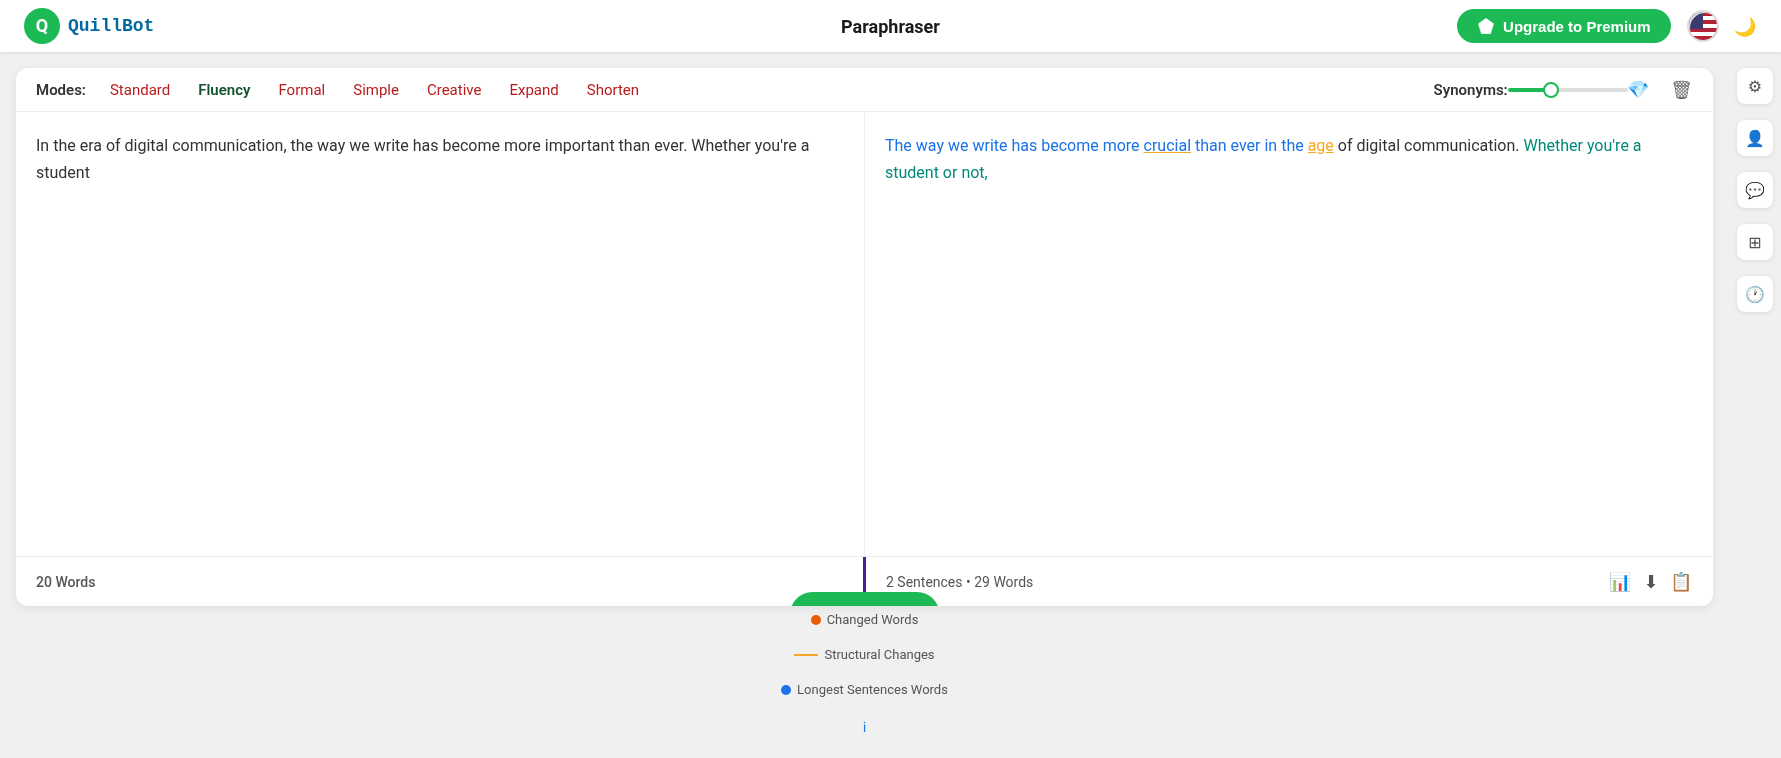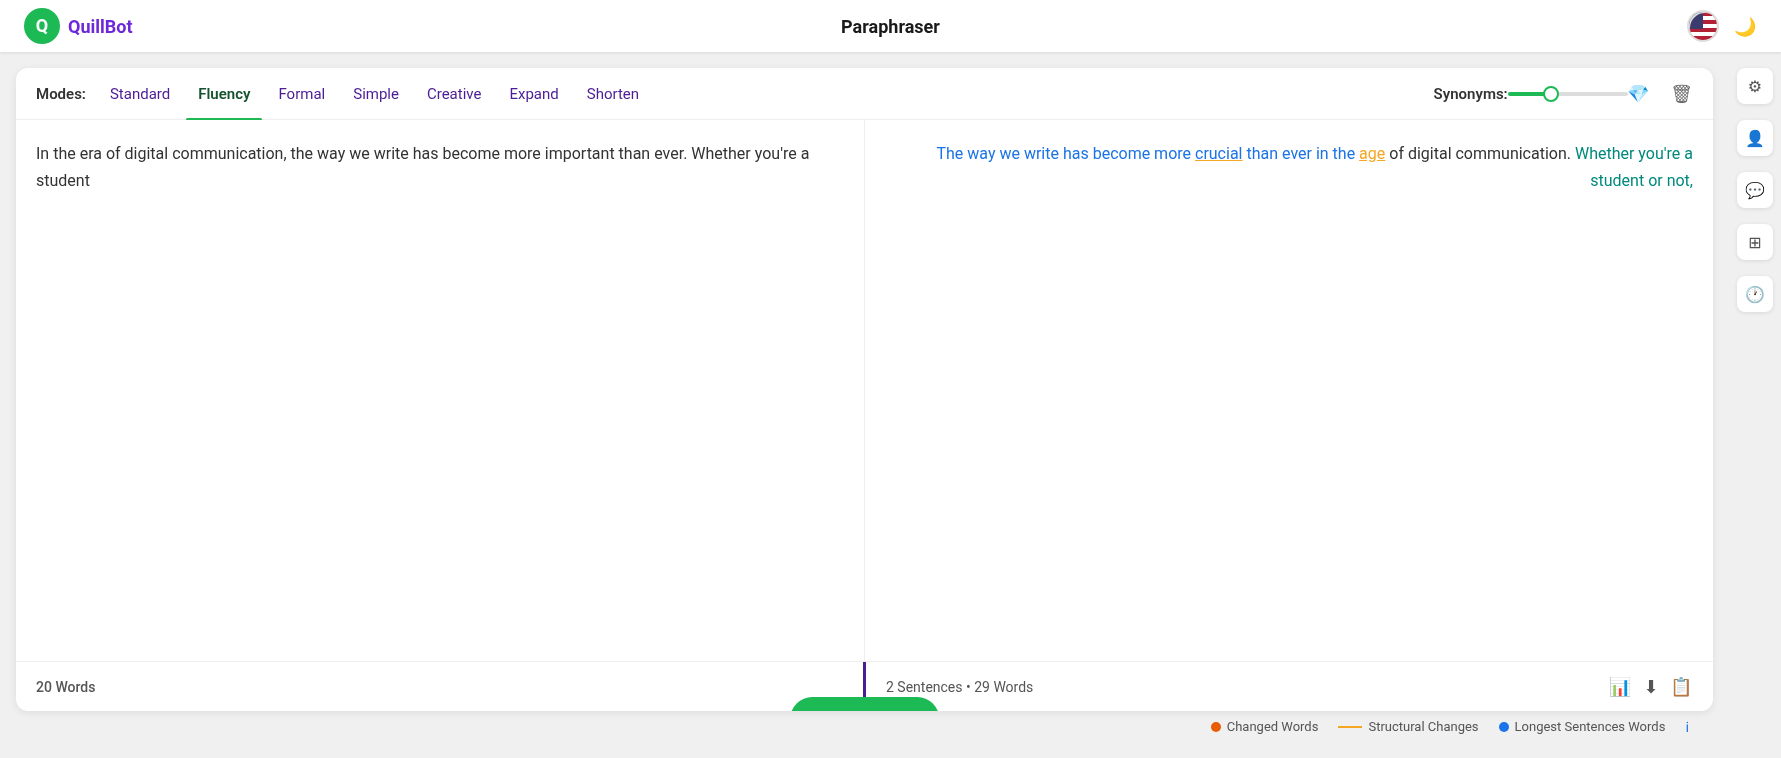--- a/index.html
+++ b/index.html
@@ -29,21 +29,22 @@
       align-items: center;
       gap: 8px;
     }
     .logo-icon {
       width: 36px;
       height: 36px;
     }
     .logo-text {
       font-size: 18px;
       font-weight: 700;
-      color: #6d28d9;
+      color: #0369a1;
+      font-family: Liberation Mono, monospace;
     }
     .header-center {
       font-size: 18px;
       font-weight: 700;
       color: #1a1a1a;
       position: absolute;
       left: 50%;
       transform: translateX(-50%);
     }
     .header-right {
@@ -102,32 +103,32 @@
       overflow: hidden;
       box-shadow: 0 2px 8px rgba(0,0,0,0.08);
     }
 
     
     .modes-bar {
       display: flex;
       align-items: center;
       padding: 0 20px;
       border-bottom: 1px solid #eee;
-      height: 52px;
+      height: 44px;
       gap: 4px;
     }
     .modes-label {
       font-size: 15px;
       font-weight: 600;
       color: #333;
       margin-right: 8px;
     }
     .mode-item {
       font-size: 15px;
-      color: #4c1d95;
+      color: #b91c1c;
       padding: 6px 12px;
       cursor: pointer;
       border-radius: 6px;
       position: relative;
     }
     .mode-item.active {
       color: #14532d;
       font-weight: 600;
     }
     .mode-item.active::after {
@@ -187,21 +188,20 @@
       color: #333;
       outline: none;
       border: none;
       resize: none;
       font-family: inherit;
     }
     .right-text {
       font-size: 16px;
       line-height: 1.7;
       flex: 1;
-      text-align: right;
     }
     .text-blue { color: #1a73e8; }
     .text-orange { color: #f5a623; text-decoration: underline; text-decoration-color: #f5a623; }
     .text-dark { color: #333; }
     .text-teal { color: #00897b; }
     .word-count {
       font-size: 14px;
       color: #555;
       font-weight: 500;
     }
@@ -235,20 +235,21 @@
 
     
     .legend-bar {
       display: flex;
       justify-content: flex-end;
       align-items: center;
       gap: 20px;
       padding: 6px 24px;
       font-size: 13px;
       color: #555;
+      flex-direction: column;
     }
     .legend-item {
       display: flex;
       align-items: center;
       gap: 6px;
     }
     .legend-dot {
       width: 10px;
       height: 10px;
       border-radius: 50%;
@@ -327,20 +328,26 @@
   <div class="header-left">
 
     <svg class="logo-icon" viewBox="0 0 36 36">
       <circle cx="18" cy="18" r="18" fill="#1db954"></circle>
       <text x="18" y="24" text-anchor="middle" fill="white" font-size="18" font-weight="bold">Q</text>
     </svg>
     <span class="logo-text">QuillBot</span>
   </div>
   <div class="header-center">Paraphraser</div>
   <div class="header-right">
+    <button class="upgrade-btn">
+      <svg width="18" height="18" viewBox="0 0 24 24" fill="none">
+        <polygon points="12,2 22,9 18,22 6,22 2,9" fill="white" stroke="white" stroke-width="1"></polygon>
+      </svg>
+      <span>Upgrade to Premium</span>
+    </button>
     <div class="flag-circle">
       
       <svg width="32" height="32" viewBox="0 0 32 32">
         <circle cx="16" cy="16" r="16" fill="#b22234"></circle>
         <rect x="0" y="12" width="32" height="4" fill="white"></rect>
         <rect x="0" y="20" width="32" height="4" fill="white"></rect>
         <rect x="0" y="4" width="32" height="4" fill="white"></rect>
         <rect x="0" y="0" width="14" height="17" fill="#3c3b6e"></rect>
         <circle cx="16" cy="16" r="16" fill="none" stroke="#ddd" stroke-width="2"></circle>
       </svg>

